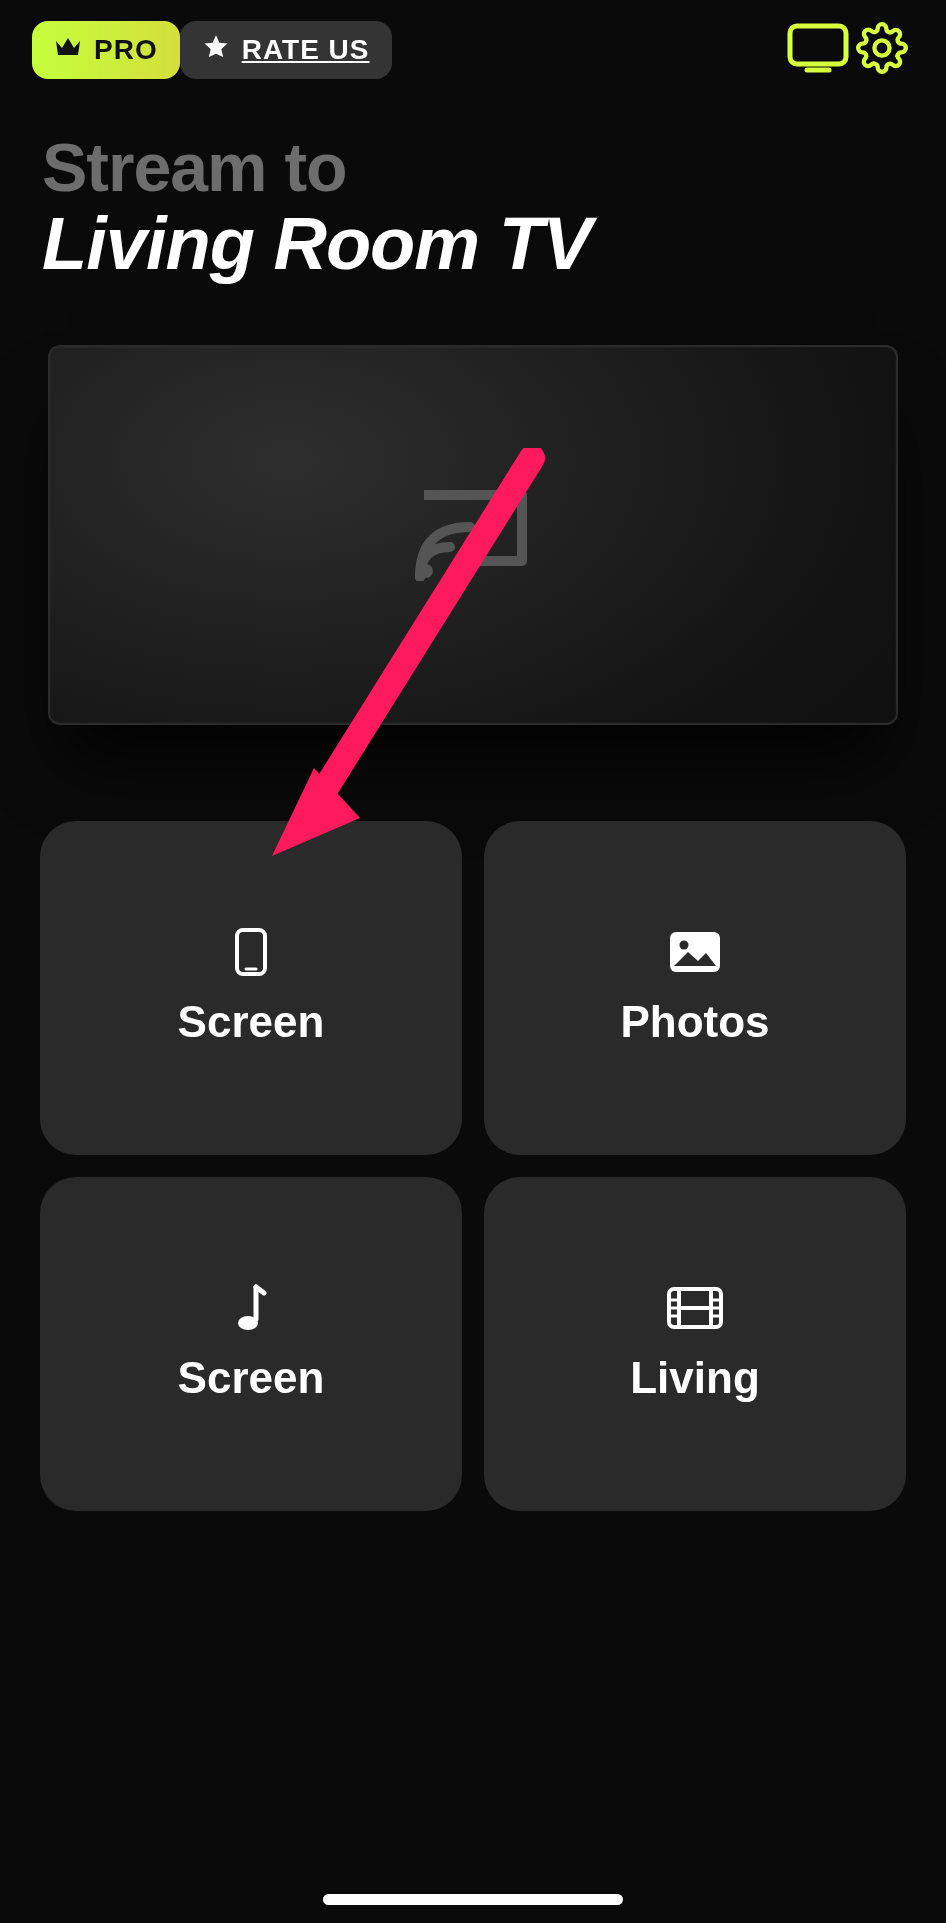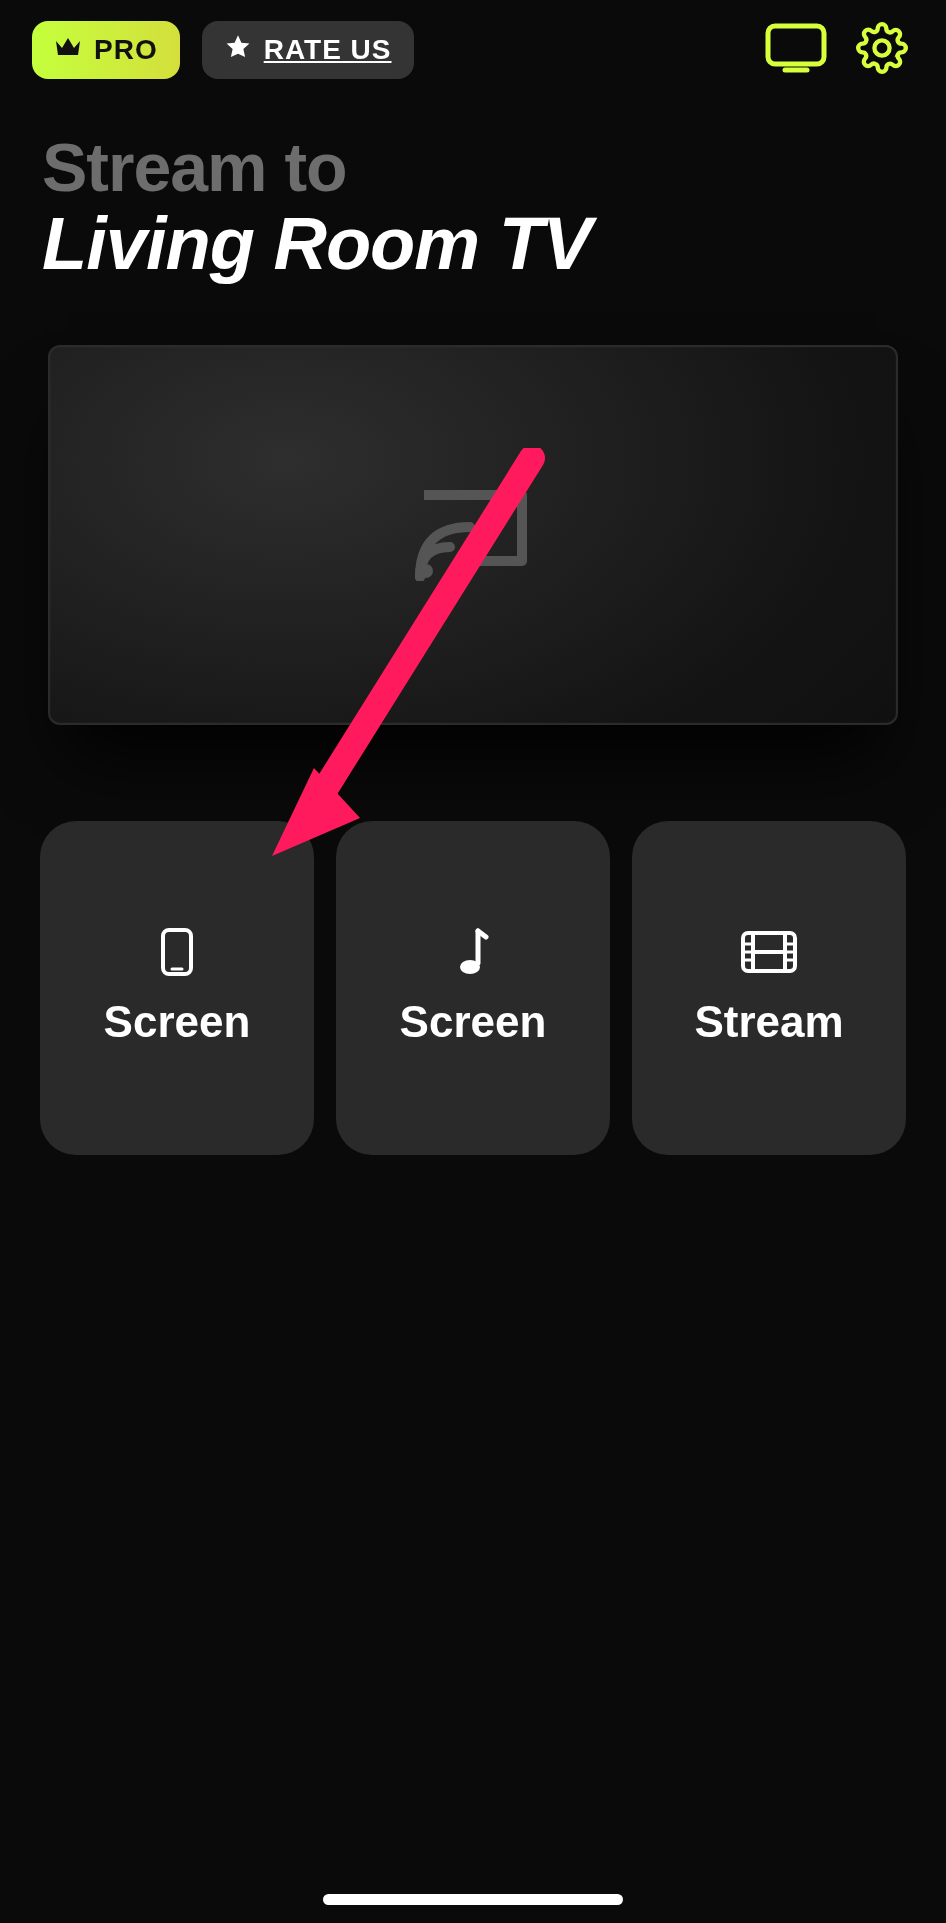--- a/index.html
+++ b/index.html
@@ -10,21 +10,20 @@
     color: #fff;
     overflow: hidden;
     position: relative;
   }
 
   
   .topbar {
     display: flex;
     align-items: center;
     padding: 18px 32px 0 32px;
-    gap: 22px;
   }
   .badge {
     display: inline-flex;
     align-items: center;
     gap: 12px;
     height: 58px;
     padding: 0 22px;
     border-radius: 16px;
     font-weight: 800;
     font-size: 28px;
@@ -83,21 +82,21 @@
     box-shadow: 0 50px 70px -20px rgba(0,0,0,0.9), 0 0 0 1px rgba(255,255,255,0.02) inset;
     display: flex;
     align-items: center;
     justify-content: center;
   }
 
   
   .grid {
     padding: 96px 40px 0 40px;
     display: grid;
-    grid-template-columns: 1fr 1fr 1fr;
+    grid-template-columns: 1fr 1fr;
     gap: 22px;
   }
   .tile {
     background: #2a2a2a;
     border-radius: 36px;
     height: 334px;
     display: flex;
     flex-direction: column;
     align-items: center;
     justify-content: center;
@@ -203,20 +202,30 @@
   <div class="tile">
     <span class="ico">
       <svg width="34" height="50" viewBox="0 0 34 50" fill="none">
         <rect x="3" y="3" width="28" height="44" rx="6" stroke="#fff" stroke-width="4"></rect>
         <line x1="12" y1="42" x2="22" y2="42" stroke="#fff" stroke-width="3" stroke-linecap="round"></line>
       </svg>
     </span>
     <span class="label">Screen</span>
   </div>
 
+  <div class="tile">
+    <span class="ico">
+      <svg width="54" height="44" viewBox="0 0 54 44" fill="none">
+        <rect x="2" y="2" width="50" height="40" rx="6" fill="#fff"></rect>
+        <circle cx="16" cy="15" r="4.5" fill="#2a2a2a"></circle>
+        <path d="M6 36 L20 22 L30 31 L38 23 L48 36 Z" fill="#2a2a2a"></path>
+      </svg>
+    </span>
+    <span class="label">Photos</span>
+  </div>
 
   <div class="tile">
     <span class="ico">
       <svg width="34" height="50" viewBox="0 0 34 50" fill="none">
         <path d="M22 4 L22 36" stroke="#fff" stroke-width="5" stroke-linecap="round"></path>
         <ellipse cx="14" cy="40" rx="10" ry="7" fill="#fff"></ellipse>
         <path d="M22 4 L30 10" stroke="#fff" stroke-width="5" stroke-linecap="round"></path>
       </svg>
     </span>
     <span class="label">Screen</span>
@@ -230,21 +239,21 @@
         <line x1="45" y1="4" x2="45" y2="40" stroke="#fff" stroke-width="4"></line>
         <line x1="4" y1="14" x2="12" y2="14" stroke="#fff" stroke-width="3"></line>
         <line x1="4" y1="22" x2="12" y2="22" stroke="#fff" stroke-width="3"></line>
         <line x1="4" y1="30" x2="12" y2="30" stroke="#fff" stroke-width="3"></line>
         <line x1="46" y1="14" x2="54" y2="14" stroke="#fff" stroke-width="3"></line>
         <line x1="46" y1="22" x2="54" y2="22" stroke="#fff" stroke-width="3"></line>
         <line x1="46" y1="30" x2="54" y2="30" stroke="#fff" stroke-width="3"></line>
         <line x1="14" y1="22" x2="44" y2="22" stroke="#fff" stroke-width="4"></line>
       </svg>
     </span>
-    <span class="label">Stream</span>
+    <span class="label">Living</span>
   </div>
 
 </div>
 
 <svg class="arrow" width="300" height="430" viewBox="0 0 300 430">
   <defs>
     <marker id="ah" markerWidth="14" markerHeight="14" refX="4" refY="7" orient="auto">
       <path d="M0 0 L14 7 L0 14 Z" fill="#ff1a5e"></path>
     </marker>
   </defs>

